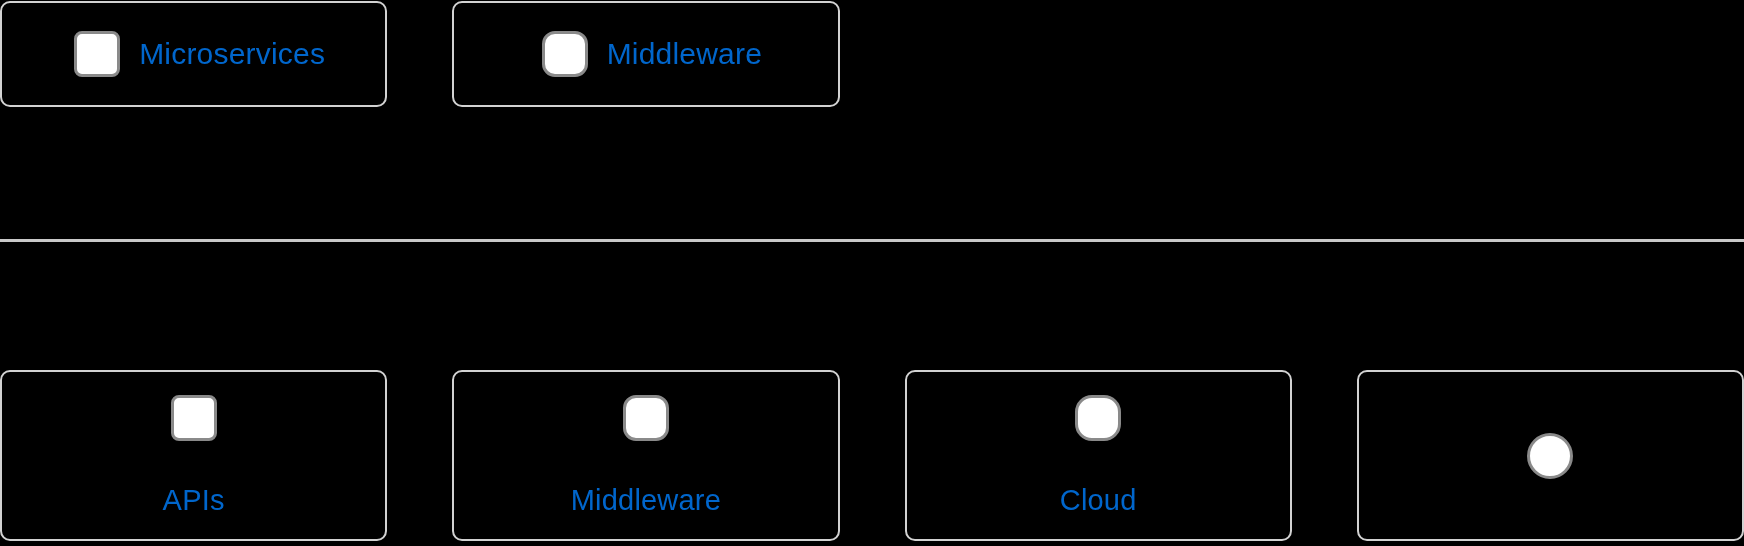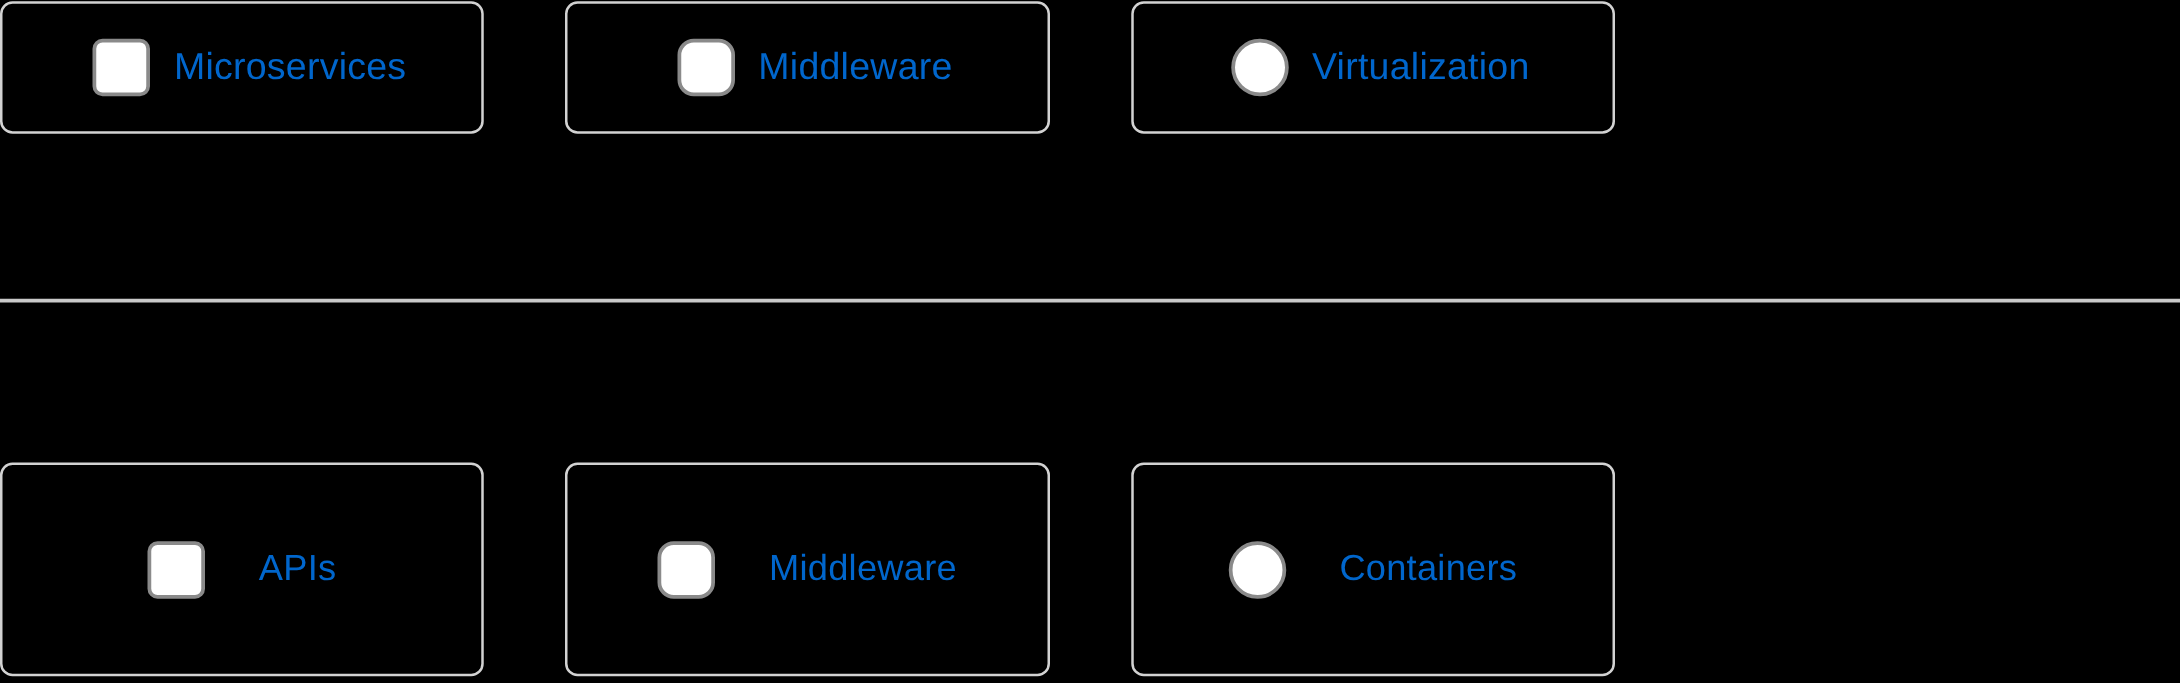--- a/index.html
+++ b/index.html
@@ -36,21 +36,21 @@
   }
   .divider {
     width: 1744px;
     height: 3px;
     background: #c9c9c9;
     margin-top: 132px;
   }
   .tile-row.bottom { margin-top: 128px; }
   .tile-row.bottom .tile {
     height: 171px;
-    flex-direction: row;
+    flex-direction: column;
     gap: 43px;
   }
   .tile-label {
     color: #0066cc;
     font-size: 30px;
     font-weight: 500;
     letter-spacing: 0.2px;
     white-space: nowrap;
   }
   .tile-row.bottom .tile-label { font-size: 29px; }
@@ -73,36 +73,35 @@
 
   <div class="tile-row top">
     <div class="tile">
       <span class="shape-icon r-square"></span>
       <span class="tile-label">Microservices</span>
     </div>
     <div class="tile">
       <span class="shape-icon r-rounded"></span>
       <span class="tile-label">Middleware</span>
     </div>
-    <div class="tile">
-      <span class="shape-icon r-circle"></span>
-      <span class="tile-label">Virtualization</span>
-    </div>
   </div>
 
   <div class="divider"></div>
 
   <div class="tile-row bottom">
     <div class="tile">
       <span class="shape-icon r-square"></span>
       <span class="tile-label">APIs</span>
     </div>
     <div class="tile">
       <span class="shape-icon r-rounded"></span>
       <span class="tile-label">Middleware</span>
     </div>
     <div class="tile">
+      <span class="shape-icon r-squircle"></span>
+      <span class="tile-label">Cloud</span>
+    </div>
+    <div class="tile">
       <span class="shape-icon r-circle"></span>
-      <span class="tile-label">Containers</span>
     </div>
   </div>
 
 </div>
 
 </body></html>

